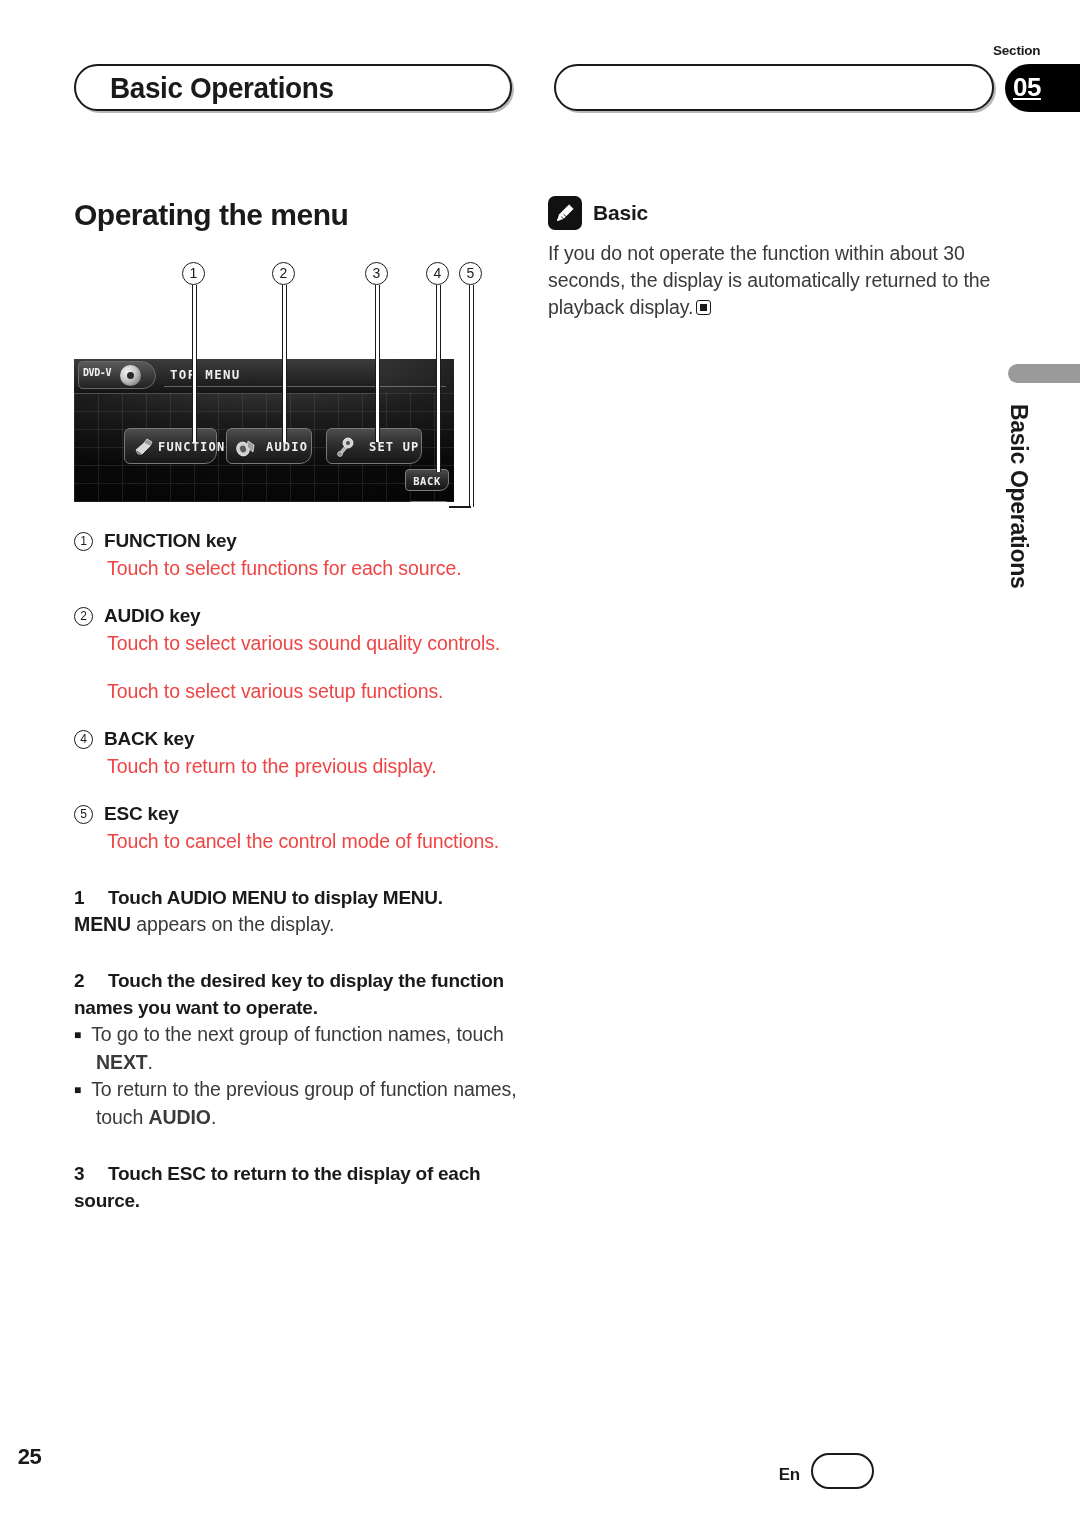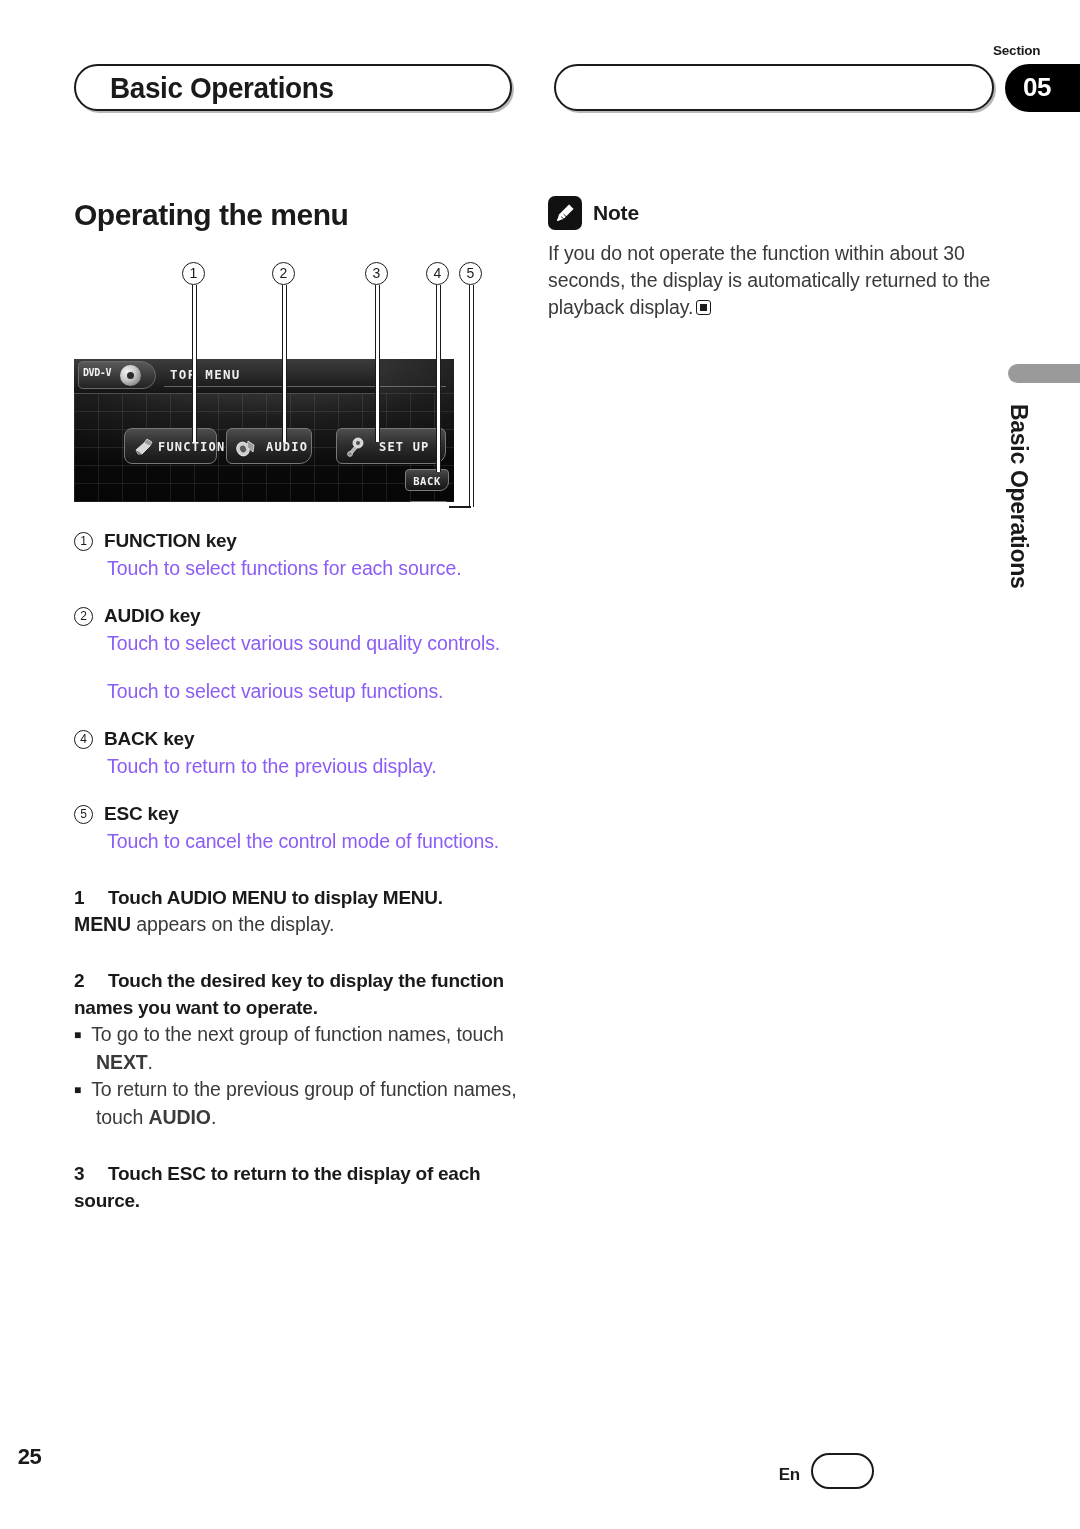--- a/index.html
+++ b/index.html
@@ -62,25 +62,26 @@
     position: absolute;
     left: 1005px; top: 64px;
     width: 75px; height: 48px;
     background: #000;
     border-radius: 24px 0 0 24px;
   }
   #section-number {
     position: absolute;
     left: 1013px; top: 72px;
     width: 48px;
-    text-align: center;
+    text-align: left;
     font-size: 26px;
     font-weight: bold;
     color: #ffffff;
     letter-spacing: -0.5px;
+    text-decoration: underline;
   }
 
   
   #side-tab-bar {
     position: absolute;
     left: 1008px; top: 364px;
     width: 72px; height: 19px;
     background: #9a9a9a;
     border-radius: 10px 0 0 10px;
   }
@@ -246,25 +247,25 @@
     color: #f0f0f0;
     letter-spacing: 1.2px;
     font-family: "DejaVu Sans Mono", monospace;
     white-space: nowrap;
   }
   .btn-icon {
     position: absolute;
     left: 7px; top: 6px;
     width: 24px; height: 24px;
   }
-  #btn-function { left: 50px; top: 69px; width: 93px; border-radius: 8px; }
+  #btn-function { left: 50px; top: 69px; width: 93px; }
   #btn-function .menu-btn-label { left: 33px; }
   #btn-audio    { left: 152px; top: 69px; width: 86px; }
   #btn-audio .menu-btn-label { left: 39px; }
-  #btn-setup    { left: 262px; top: 69px; width: 110px; }
+  #btn-setup    { left: 252px; top: 69px; width: 96px; }
   #btn-setup .menu-btn-label { left: 42px; }
 
   .corner-btn {
     position: absolute;
     box-sizing: border-box;
     height: 22px;
     background: linear-gradient(to bottom, #4a4a4a 0%, #2b2b2b 50%, #151515 100%);
     border: 1px solid #7d7d7d;
     border-radius: 4px 4px 9px 4px;
     z-index: 2;
@@ -302,21 +303,21 @@
     font-weight: normal;
     line-height: 16px;
     text-align: center;
     vertical-align: 2px;
     margin-right: 11px;
   }
   .key-desc {
     font-size: 19.5px;
     font-weight: normal;
     line-height: 27px;
-    color: #8b5cf6;
+    color: #ef4444;
     margin: 1px 0 0 33px;
     letter-spacing: -0.1px;
   }
 
   
   .step { margin-top: 29px; }
   .step-head {
     font-size: 19px;
     font-weight: bold;
     line-height: 27px;
@@ -570,21 +571,21 @@
   <div id="note-head">
     <div id="note-icon">
       <svg viewBox="0 0 34 34" width="34" height="34">
         <path d="M9 25 L11 18.5 L21.5 8 L26 12.5 L15.5 23 Z" fill="#ffffff"></path>
         <path d="M9 25 L11.6 24.2 L9.8 22.4 Z" fill="#ffffff"></path>
         <path d="M21.5 8 L26 12.5" stroke="#111" stroke-width="1.1" fill="none"></path>
         <path d="M13.2 20.6 L17.8 25" stroke="#111" stroke-width="0.9" fill="none"></path>
         <path d="M15.6 18.2 L20.2 22.6" stroke="#111" stroke-width="0.9" fill="none"></path>
       </svg>
     </div>
-    <div id="note-title">Note</div>
+    <div id="note-title">Basic</div>
   </div>
   <div id="note-text"><span>If you do not operate the function within about 30 seconds, the display is automatically returned to the playback display.</span><span class="endmark"></span></div>
 </div>
 
 <div id="footer">
   <div id="footer-lang">En</div>
   <div id="footer-page"></div>
   <div id="footer-page-num">25</div>
 </div>
 

